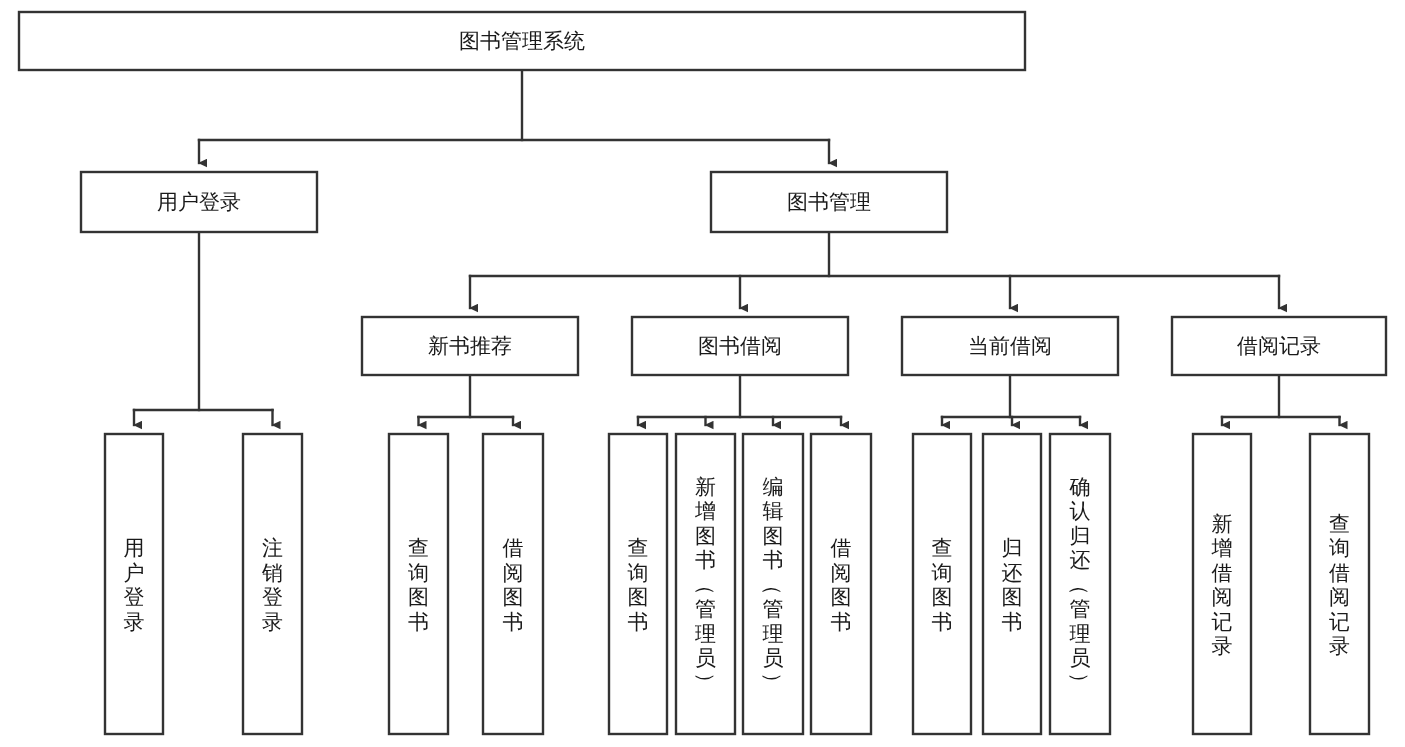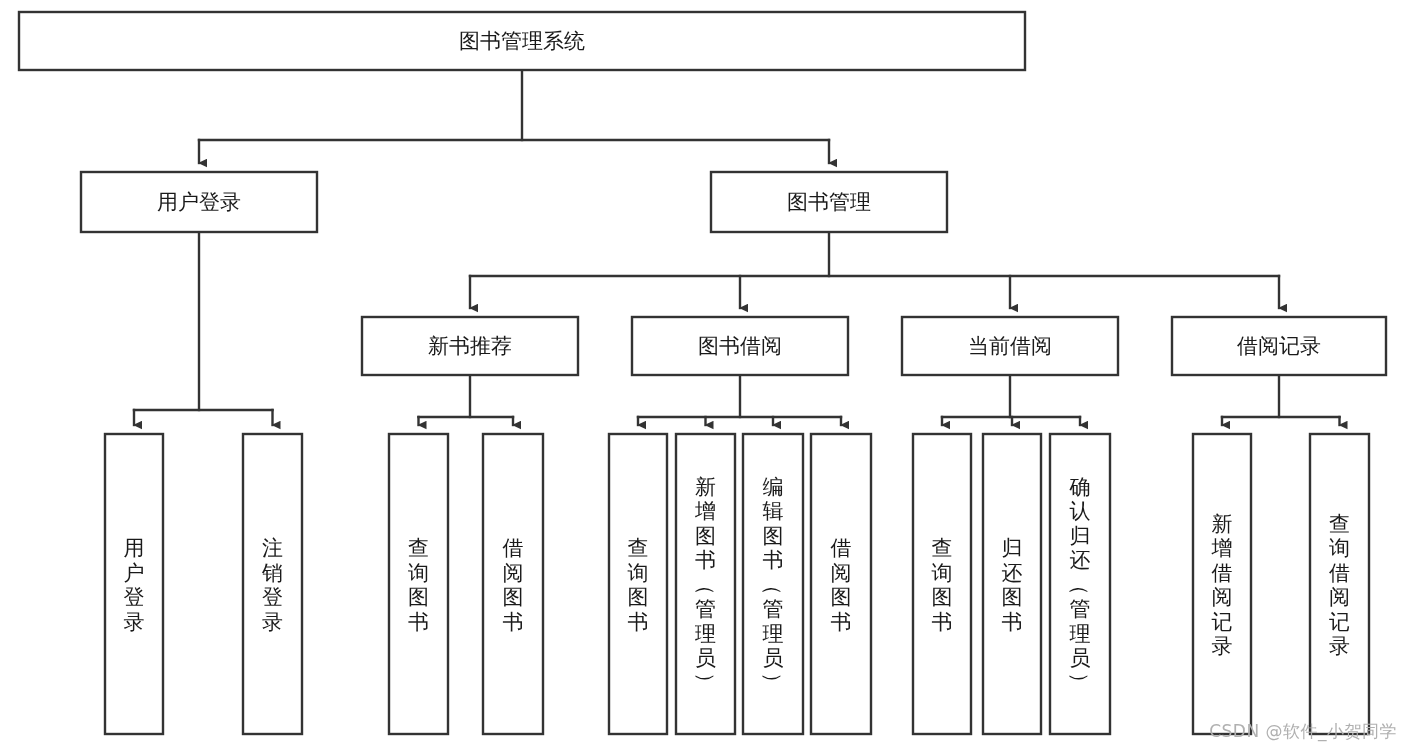--- a/index.html
+++ b/index.html
@@ -241,14 +241,13 @@
           <text x="1339.5" y="530.5" class="node-label-vert">查</text>
           <text x="1339.5" y="555" class="node-label-vert">询</text>
           <text x="1339.5" y="579.5" class="node-label-vert">借</text>
           <text x="1339.5" y="604" class="node-label-vert">阅</text>
           <text x="1339.5" y="628.5" class="node-label-vert">记</text>
           <text x="1339.5" y="653" class="node-label-vert">录</text>
         </g>
       </g>
   </svg>
 
-  <div class="watermark">CSDN @软件_小贺同学</div>
 </div>
 
 </body></html>

